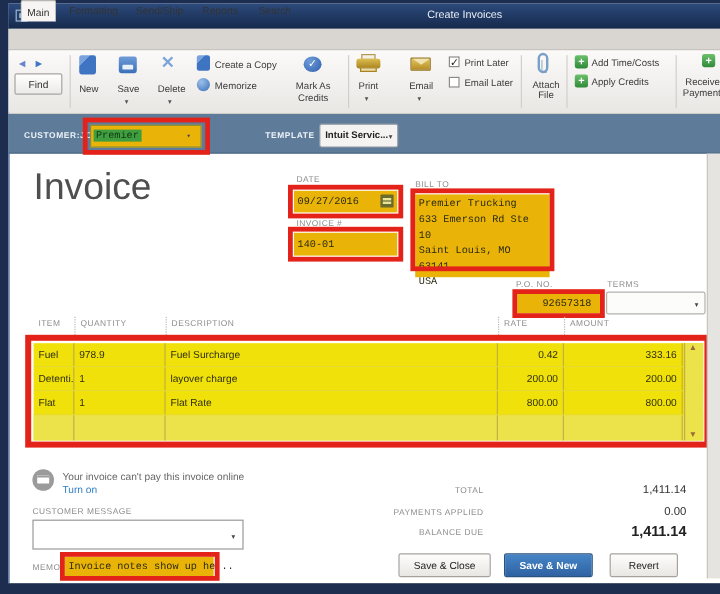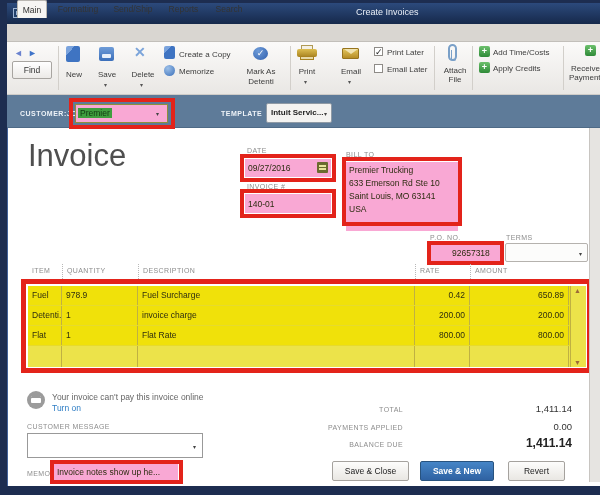--- a/index.html
+++ b/index.html
@@ -61,21 +61,21 @@
   .slatebar { position:absolute; left:7px; top:95px; width:593px; height:33px; background:#5e7b99; border-bottom:1px solid #4e6a86; }
   .slate-lbl { position:absolute; color:#eef3f8; font-size:7px; letter-spacing:.5px; font-weight:bold; }
 
   
   .lbl { position:absolute; font-size:7px; letter-spacing:.4px; color:#8d8d8d; }
 
   
   .anno { position:absolute; border:4px solid #e3231a; pointer-events:none; }
   .anno5 { position:absolute; border:5px solid #e3231a; pointer-events:none; }
 
-  .hl { background:#f9a8d4; }
+  .hl { background:#eab308;font-family:Liberation Mono, monospace; }
   .field-txt { font-size:8.5px; color:#2c2c10; }
 
   .dd-arrow { font-size:6px; color:#444; }
 
   
   .thead { position:absolute; left:28px; top:264px; width:558px; height:15px; display:flex; }
   .thcell { font-size:7px; letter-spacing:.4px; color:#8d8d8d; padding:3px 0 0 4px; border-left:1px dotted #b8b8b8; overflow:hidden; white-space:nowrap; }
   .thcell:first-child { border-left:none; }
   .grid { position:absolute; left:28px; top:286px; width:558px; height:81px; background:#f0e10a; display:flex; flex-direction:column; }
   .grow { display:flex; height:20px; border-bottom:1px solid #e6da2e; }
@@ -138,21 +138,21 @@
   <div class="tlabel" style="left:126px; top:70px; width:34px;">Delete</div>
   <div class="tarrow" style="left:140px; top:81px;">▾</div>
 
   <div class="ico-page" style="left:164px; top:46px; width:11px; height:13px;"></div>
   <div class="tlabel" style="left:179px; top:50px; width:62px; text-align:left;">Create a Copy</div>
   <div class="ico-bubble" style="left:164px; top:65px;"></div>
   <div class="tlabel" style="left:179px; top:67px; width:50px; text-align:left;">Memorize</div>
 
   <div class="ico-check-circle" style="left:253px; top:47px;">✓</div>
   <div class="tlabel" style="left:240px; top:67px; width:42px;">Mark As</div>
-  <div class="tlabel" style="left:240px; top:77px; width:42px;">Detenti</div>
+  <div class="tlabel" style="left:240px; top:77px; width:42px;">Credits</div>
 
   <div class="tsep" style="left:290px;"></div>
 
   <div class="ico-print" style="left:297px; top:45px;">
     <div class="paper"></div>
     <div class="body"></div>
     <div class="tray"></div>
   </div>
   <div class="tlabel" style="left:293px; top:67px; width:28px;">Print</div>
   <div class="tarrow" style="left:304px; top:78px;">▾</div>
@@ -241,26 +241,26 @@
     <div class="thcell" style="width:55px;">RATE</div>
     <div class="thcell" style="width:100px;">AMOUNT</div>
   </div>
 
   <div class="grid">
     <div class="grow">
       <div class="gcell" style="width:34px;">Fuel</div>
       <div class="gcell" style="width:76px;">978.9</div>
       <div class="gcell" style="width:277px;">Fuel Surcharge</div>
       <div class="gcell num" style="width:55px;">0.42</div>
-      <div class="gcell num" style="width:99px;">650.89</div>
+      <div class="gcell num" style="width:99px;">333.16</div>
     </div>
     <div class="grow">
       <div class="gcell" style="width:34px;">Detenti...</div>
       <div class="gcell" style="width:76px;">1</div>
-      <div class="gcell" style="width:277px;">invoice charge</div>
+      <div class="gcell" style="width:277px;">layover charge</div>
       <div class="gcell num" style="width:55px;">200.00</div>
       <div class="gcell num" style="width:99px;">200.00</div>
     </div>
     <div class="grow">
       <div class="gcell" style="width:34px;">Flat</div>
       <div class="gcell" style="width:76px;">1</div>
       <div class="gcell" style="width:277px;">Flat Rate</div>
       <div class="gcell num" style="width:55px;">800.00</div>
       <div class="gcell num" style="width:99px;">800.00</div>
     </div>

